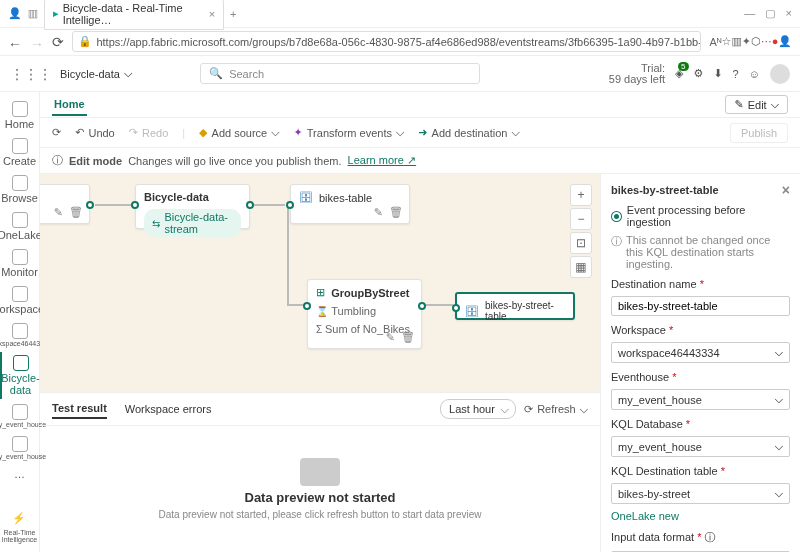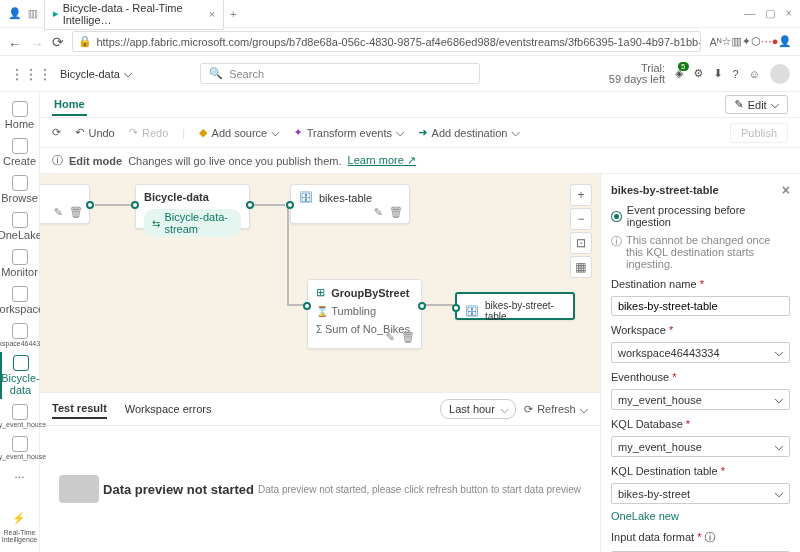--- a/index.html
+++ b/index.html
@@ -51,21 +51,21 @@
 .zoom-ctl{position:absolute;right:8px;top:10px;display:flex;flex-direction:column;gap:2px}
 .zoom-ctl div{width:22px;height:22px;background:#fff;border:1px solid #ddd;border-radius:3px;display:flex;align-items:center;justify-content:center;font-size:12px;color:#666}
 .bottom{border-top:1px solid #eee;height:160px;display:flex;flex-direction:column}
 .btabs{display:flex;align-items:center;padding:6px 12px;gap:18px;border-bottom:1px solid #eee}
 .btabs .bt{padding:3px 0}
 .btabs .bt.active{border-bottom:2px solid #333;font-weight:600}
 .btabs .right{margin-left:auto;display:flex;gap:8px;align-items:center}
 .select{border:1px solid #ccc;border-radius:9px;padding:3px 20px 3px 8px;position:relative}
 .select::after{content:"⌵";position:absolute;right:6px;color:#888}
 .refresh{display:flex;align-items:center;gap:4px;color:#555}
-.preview{flex:1;display:flex;flex-direction:row;align-items:center;justify-content:center;color:#888;gap:4px}
+.preview{flex:1;display:flex;flex-direction:column;align-items:center;justify-content:center;color:#888;gap:4px}
 .preview .big{font-size:13px;color:#333;font-weight:600}
 .preview .icon{width:40px;height:28px;background:#ccc;border-radius:4px;position:relative}
 .panel{width:200px;border-left:1px solid #eee;padding:8px 10px;display:flex;flex-direction:column;gap:6px;overflow:hidden;font-size:10px}
 .panel .title{font-weight:600;font-size:12px;display:flex;align-items:center}
 .panel .close{margin-left:auto;color:#888;font-size:14px}
 .radio{display:flex;align-items:center;gap:5px}
 .radio .r{width:11px;height:11px;border:1px solid #117865;border-radius:50%;display:flex;align-items:center;justify-content:center}
 .radio .r.checked::after{content:"";width:5px;height:5px;background:#117865;border-radius:50%}
 .field-lbl{color:#333;margin-top:2px}
 .req{color:#c50f1f}

